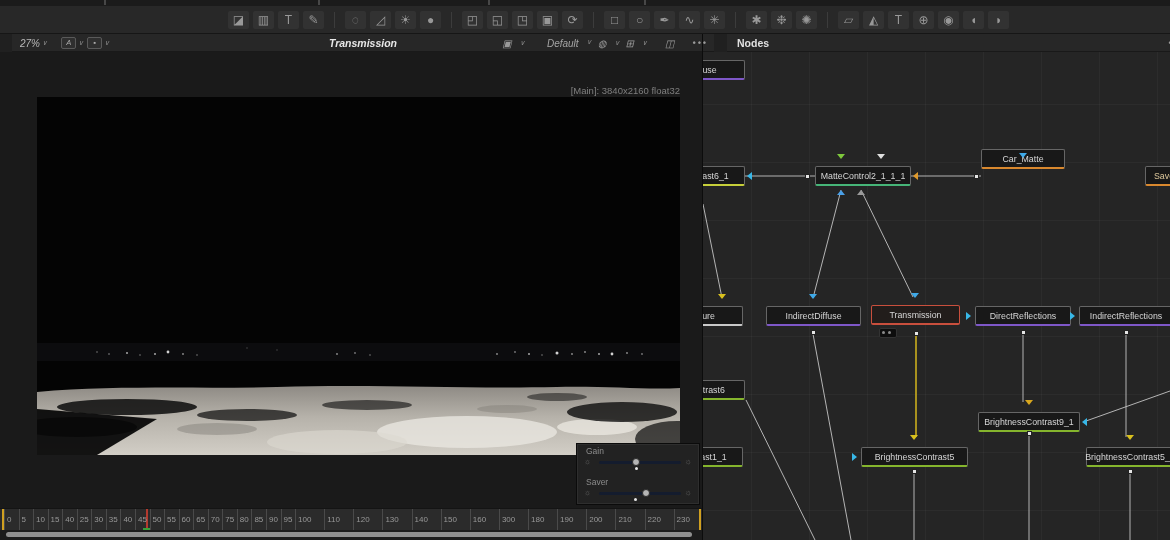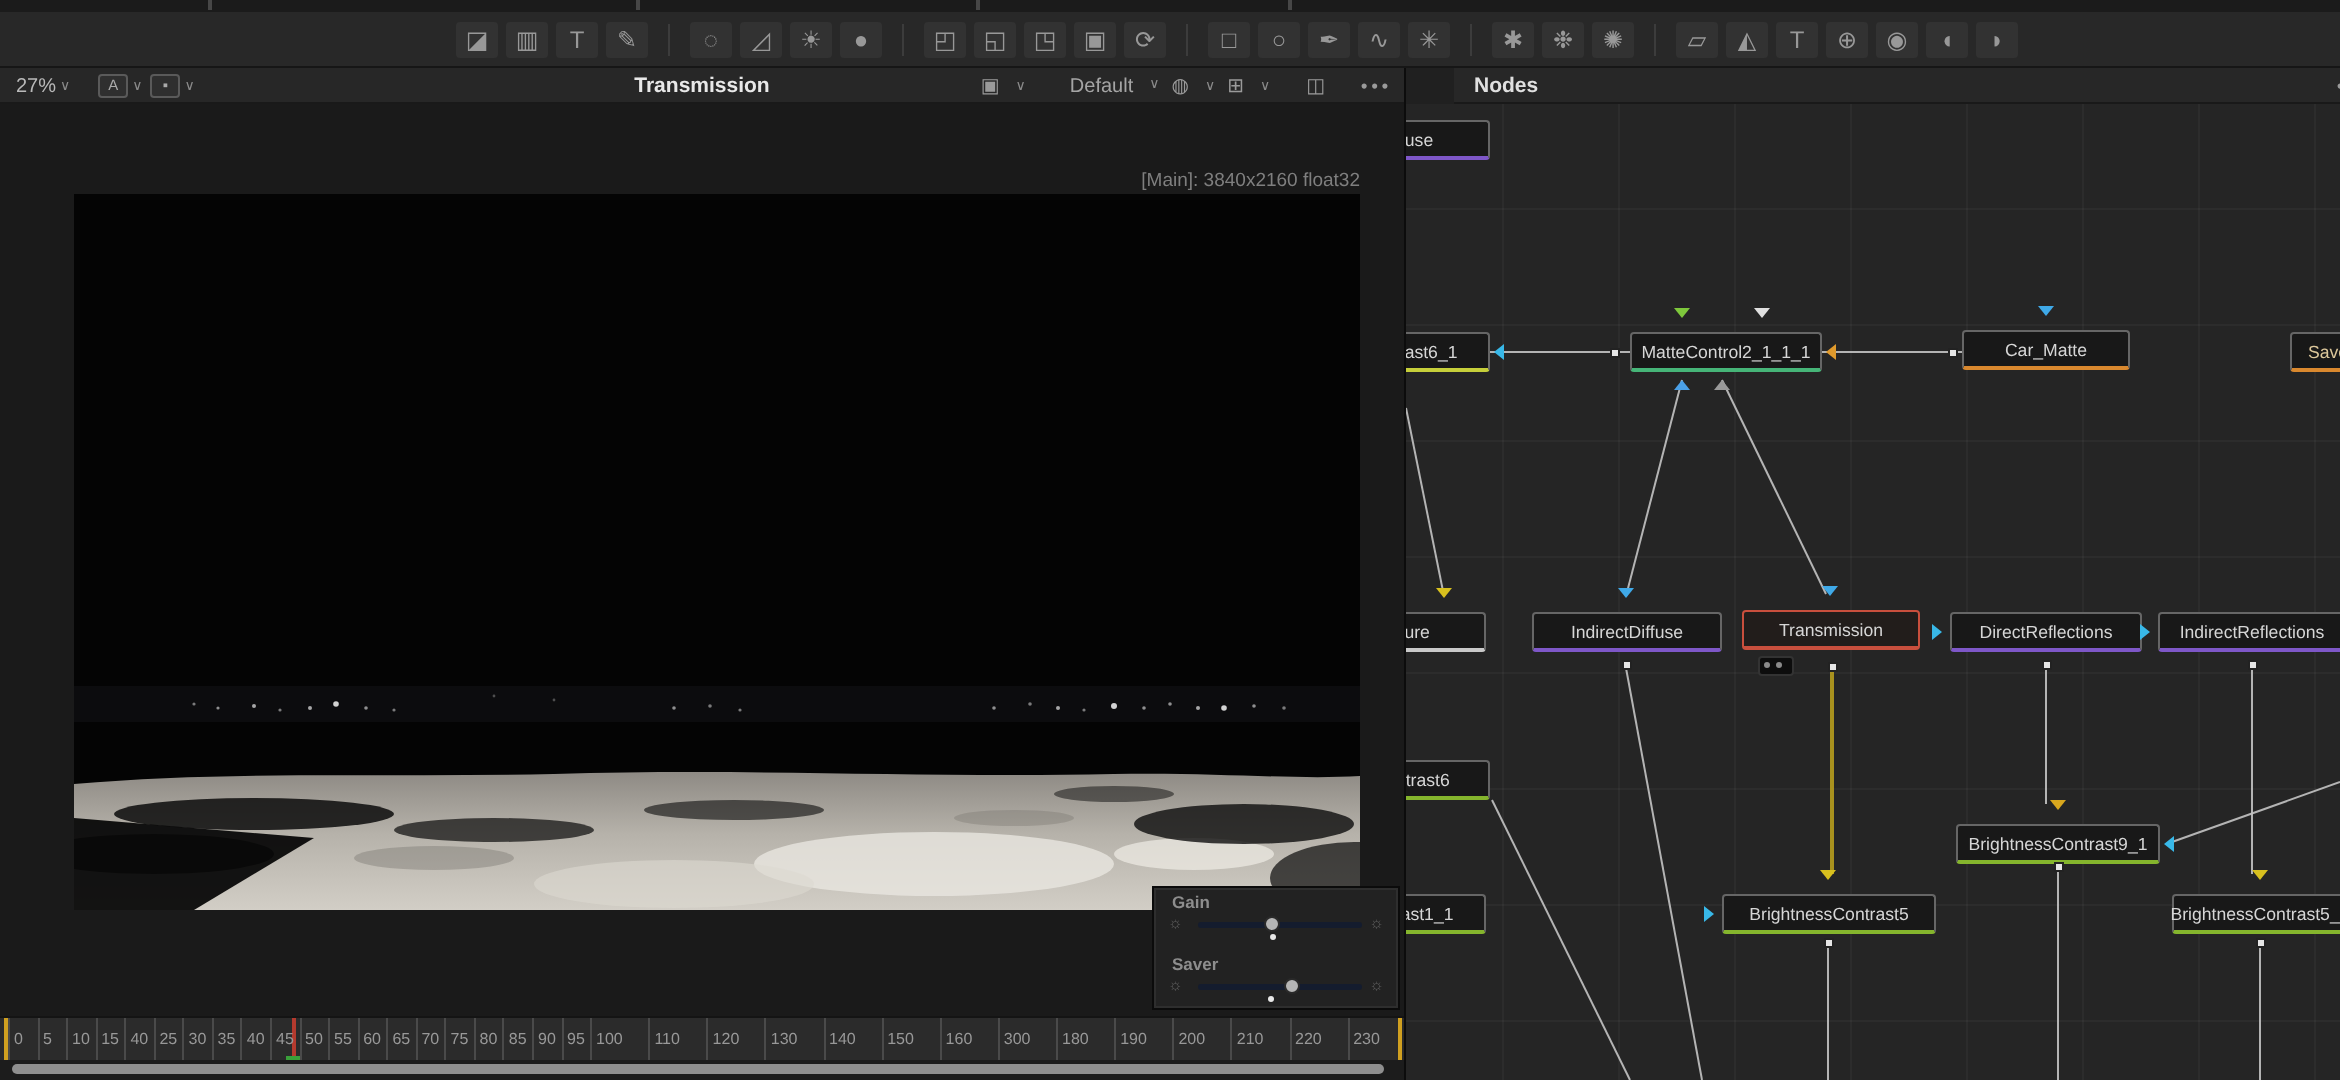--- a/index.html
+++ b/index.html
@@ -8,38 +8,38 @@
   
   #toolbar{position:absolute;top:0;left:0;width:1170px;height:34px;background:#282828;border-bottom:1px solid #161616;box-sizing:border-box;}
   #topstrip{position:absolute;top:0;left:0;width:100%;height:6px;background:#1b1b1b;}
   .topsep{position:absolute;top:0;width:2px;height:5px;background:#474747;}
   #tbrow{position:absolute;left:226px;top:11px;display:flex;align-items:center;}
   .tbicon{width:21px;height:18px;line-height:18px;text-align:center;color:#989898;font-size:12px;
           background:#323232;border-radius:2px;margin:0 2px;cursor:pointer;user-select:none;}
   .tbsep{width:1px;height:16px;background:#3c3c3c;margin:0 8px;}
   
   .hdr{position:absolute;top:34px;height:18px;background:#272727;border-bottom:1px solid #191919;box-sizing:border-box;font-size:10px;color:#b9b9b9;}
-  #viewer-header{left:0;width:702px;}
+  #viewer-header{left:12px;width:702px;font-style:italic;}
   #nodes-header{left:727px;width:467px;}
   .hleft{position:absolute;left:8px;top:0;height:18px;display:flex;align-items:center;gap:4px;}
   .chev{font-size:7px;color:#8a8a8a;margin-left:2px;}
   .hbox{border:1px solid #5a5a5a;border-radius:2px;width:13px;height:10px;line-height:10px;text-align:center;font-size:7.5px;color:#aaa;background:#2f2f2f;}
   .htitle{position:absolute;left:0;right:0;text-align:center;top:3px;font-weight:bold;font-size:10.5px;color:#e8e8e8;}
   .hright{position:absolute;right:6px;top:0;height:18px;display:flex;align-items:center;gap:6px;color:#a5a5a5;}
   .hicon{font-size:10px;color:#9a9a9a;cursor:pointer;}
   .dots{letter-spacing:2px;font-size:9px;color:#9a9a9a;font-weight:bold;cursor:pointer;}
   #nodes-title{position:absolute;left:10px;top:3px;font-weight:bold;font-size:10.5px;color:#e0e0e0;}
   #nodes-dots{position:absolute;right:10px;top:4px;}
   
   #viewer-pane{position:absolute;top:52px;left:0;width:702px;height:488px;background:#1a1a1a;}
   #vformat{position:absolute;right:22px;top:33px;font-size:9.5px;color:#7f7f7f;}
   #vimage{position:absolute;left:37px;top:45px;width:643px;height:358px;background:#040404;}
   
   #gg{position:absolute;left:576px;top:391px;width:124px;height:62px;background:#222222;border:1px solid #0b0b0b;box-sizing:border-box;box-shadow:0 0 0 1px #2e2e2e inset;}
-  .ggrow{position:relative;height:31px;font-weight:bold;}
+  .ggrow{position:relative;height:31px;}
   .gglabel{position:absolute;left:9px;top:2px;font-size:8.5px;color:#8d8d8d;}
   .ggsun{position:absolute;top:13px;font-size:8px;color:#5f5f5f;}
   .ggtrack{position:absolute;left:22px;top:17px;width:82px;height:3px;background:#141c2e;border-radius:2px;}
   .gghandle{position:absolute;top:-3px;width:8px;height:8px;border-radius:50%;background:#b5b5b5;border:1px solid #2a2a2a;box-sizing:border-box;}
   .ggdot{position:absolute;top:6px;width:3px;height:3px;border-radius:50%;background:#e8e8e8;}
   
   #ruler{position:absolute;left:0;top:456px;width:702px;height:22px;background:#2b2b2b;border-top:1px solid #141414;box-sizing:border-box;overflow:hidden;cursor:pointer;}
   .tick{position:absolute;top:0;height:100%;}
   .tickline{position:absolute;left:0;top:0;width:1px;height:21px;background:#4a4a4a;}
   .ticklabel{position:absolute;left:3px;top:6px;font-size:8px;color:#989898;}
@@ -406,21 +406,21 @@
   </div>
 <div class="node" style="left: -42px; top: 8px; width: 84px; border-bottom-color: rgb(126, 87, 200);">
       <span>Diffuse</span>
     </div>
     <div class="node" style="left: -80px; top: 114px; width: 122px; border-bottom-color: rgb(198, 207, 58);">
       <span>BrightnessContrast6_1</span>
     </div>
     <div class="node" style="left: 112px; top: 114px; width: 96px; border-bottom-color: rgb(70, 181, 120);">
       <span>MatteControl2_1_1_1</span>
     </div>
-    <div class="node" style="left: 278px; top: 113px; width: 84px; border-bottom-color: rgb(217, 136, 46);">
+    <div class="node" style="left: 278px; top: 97px; width: 84px; border-bottom-color: rgb(217, 136, 46);">
       <span>Car_Matte</span>
     </div>
     <div class="node left" style="left: 442px; top: 114px; width: 84px; border-bottom-color: rgb(217, 136, 46);">
       <span style="color: rgb(220, 199, 155);">Saver</span>
     </div>
     <div class="node" style="left: -45px; top: 254px; width: 85px; border-bottom-color: rgb(201, 201, 201);">
       <span>Texture</span>
     </div>
     <div class="node" style="left: 63px; top: 254px; width: 95px; border-bottom-color: rgb(126, 87, 200);">
       <span>IndirectDiffuse</span>

